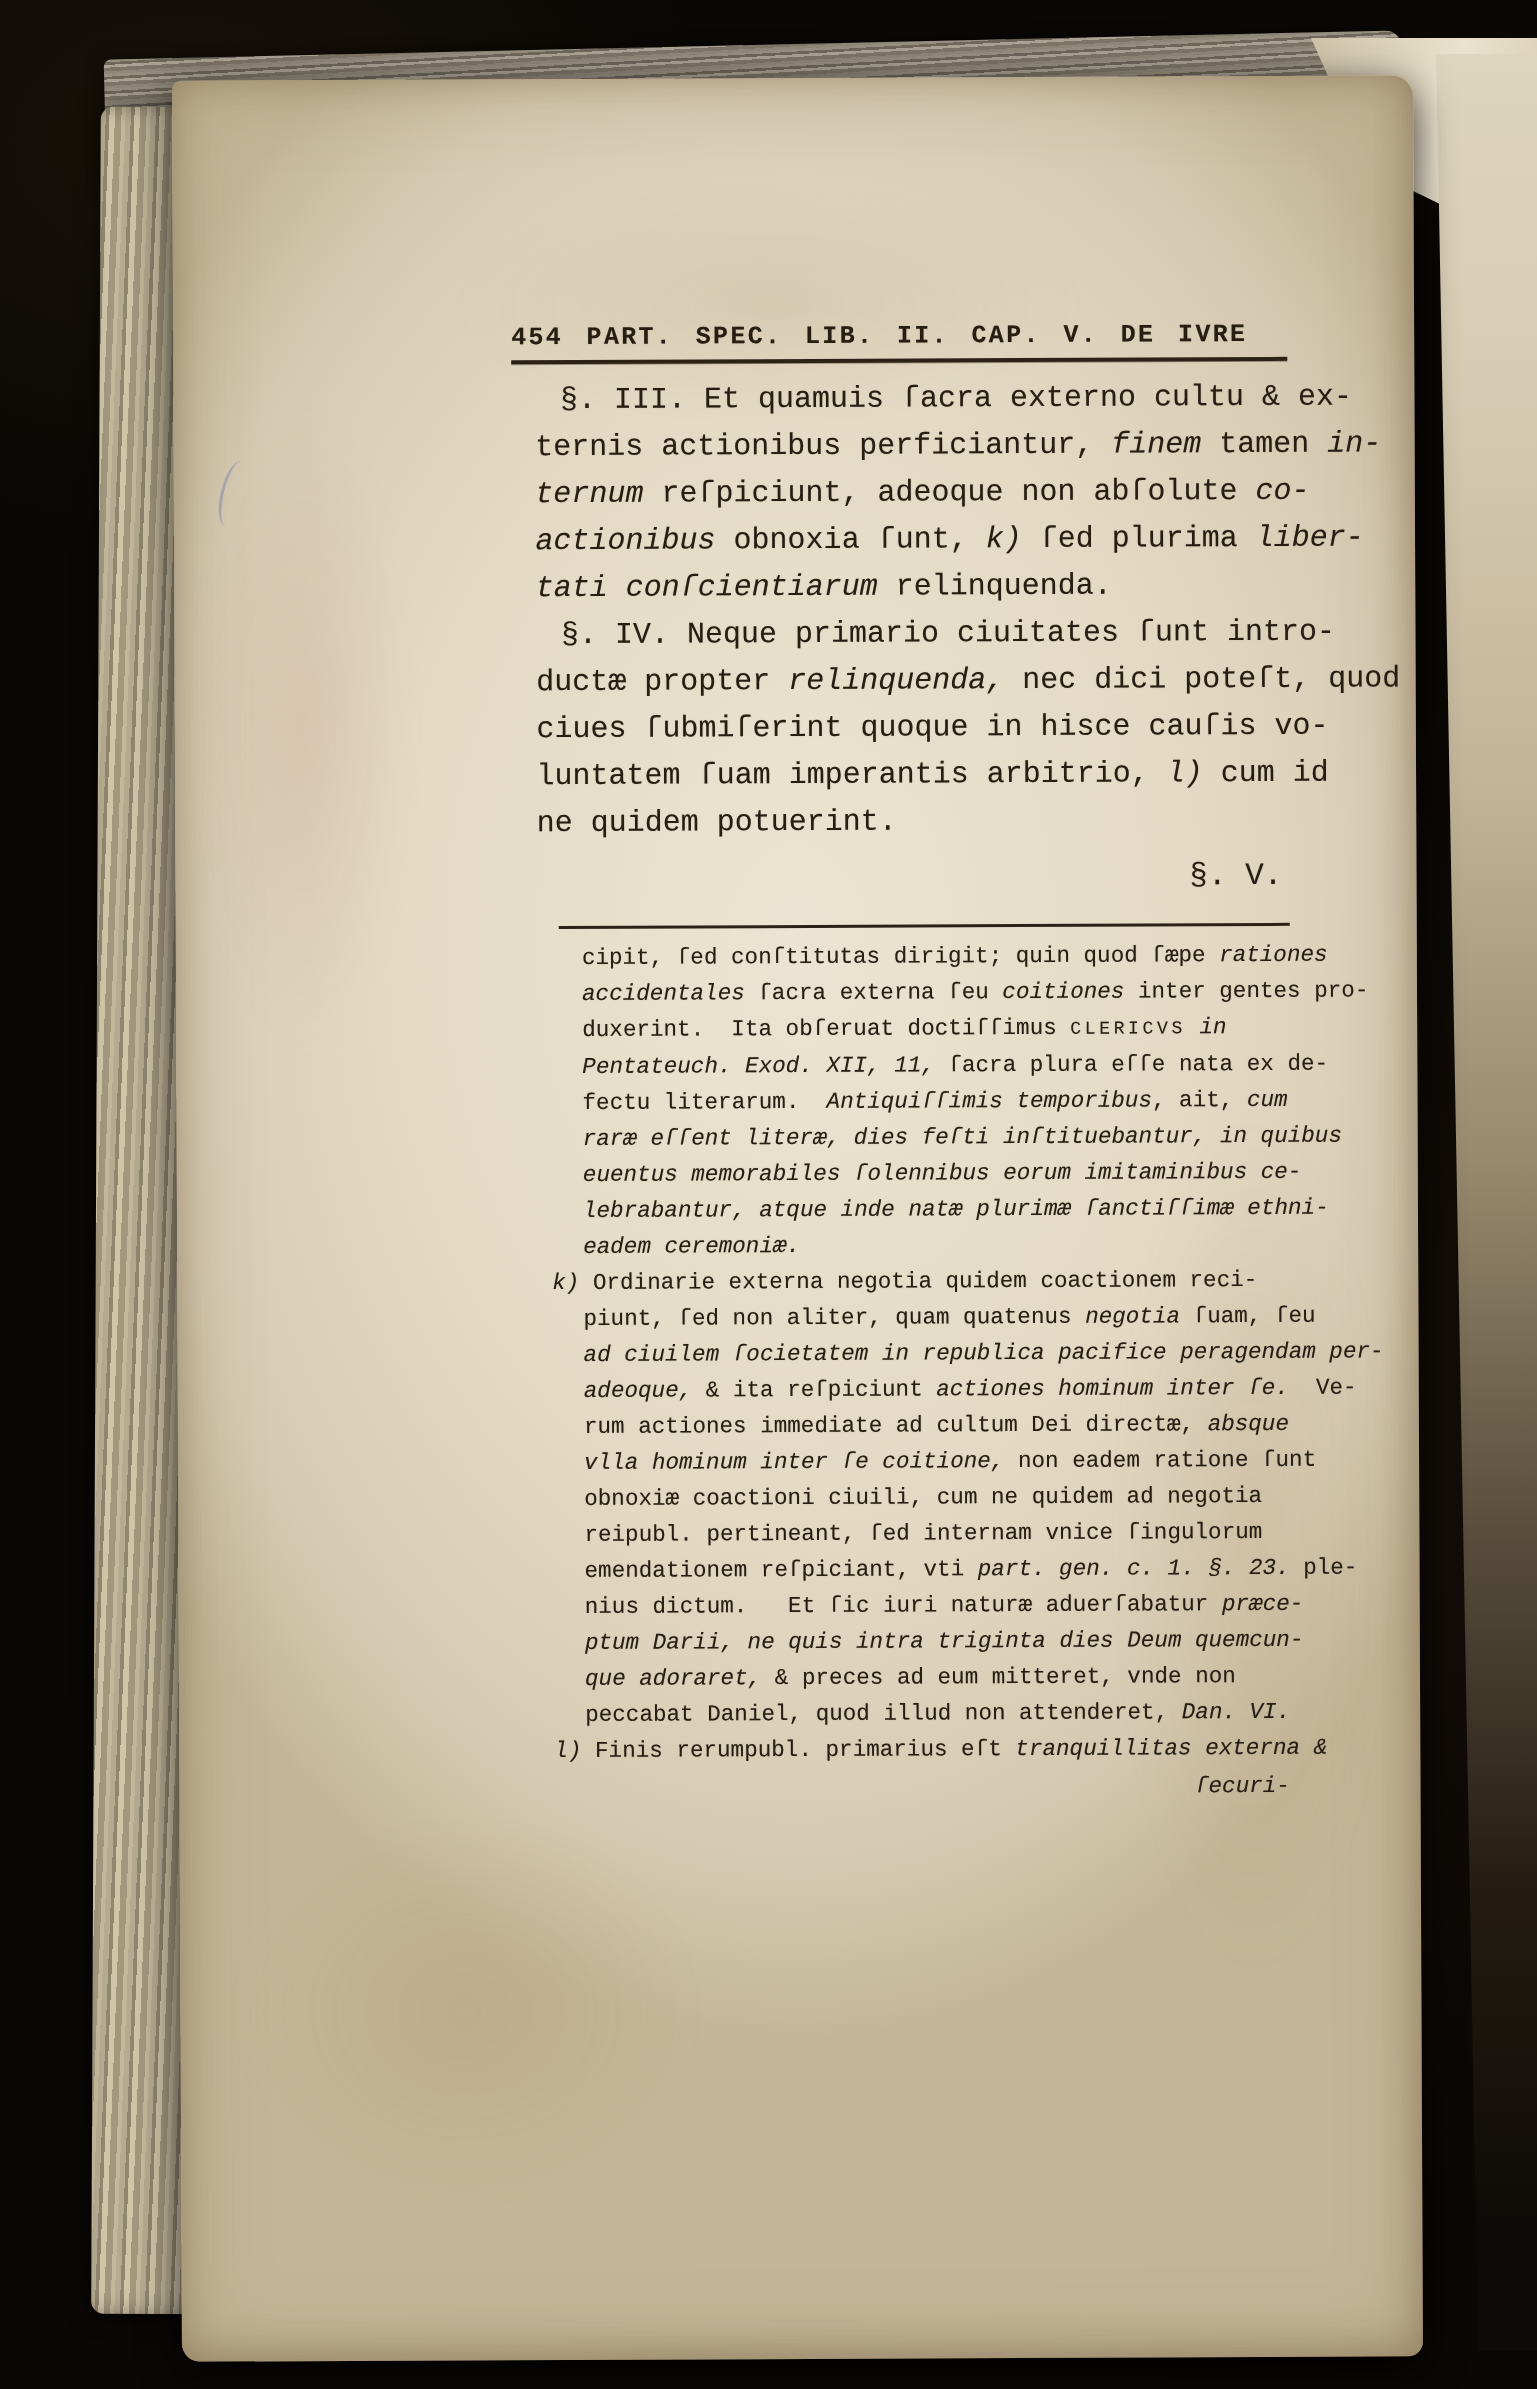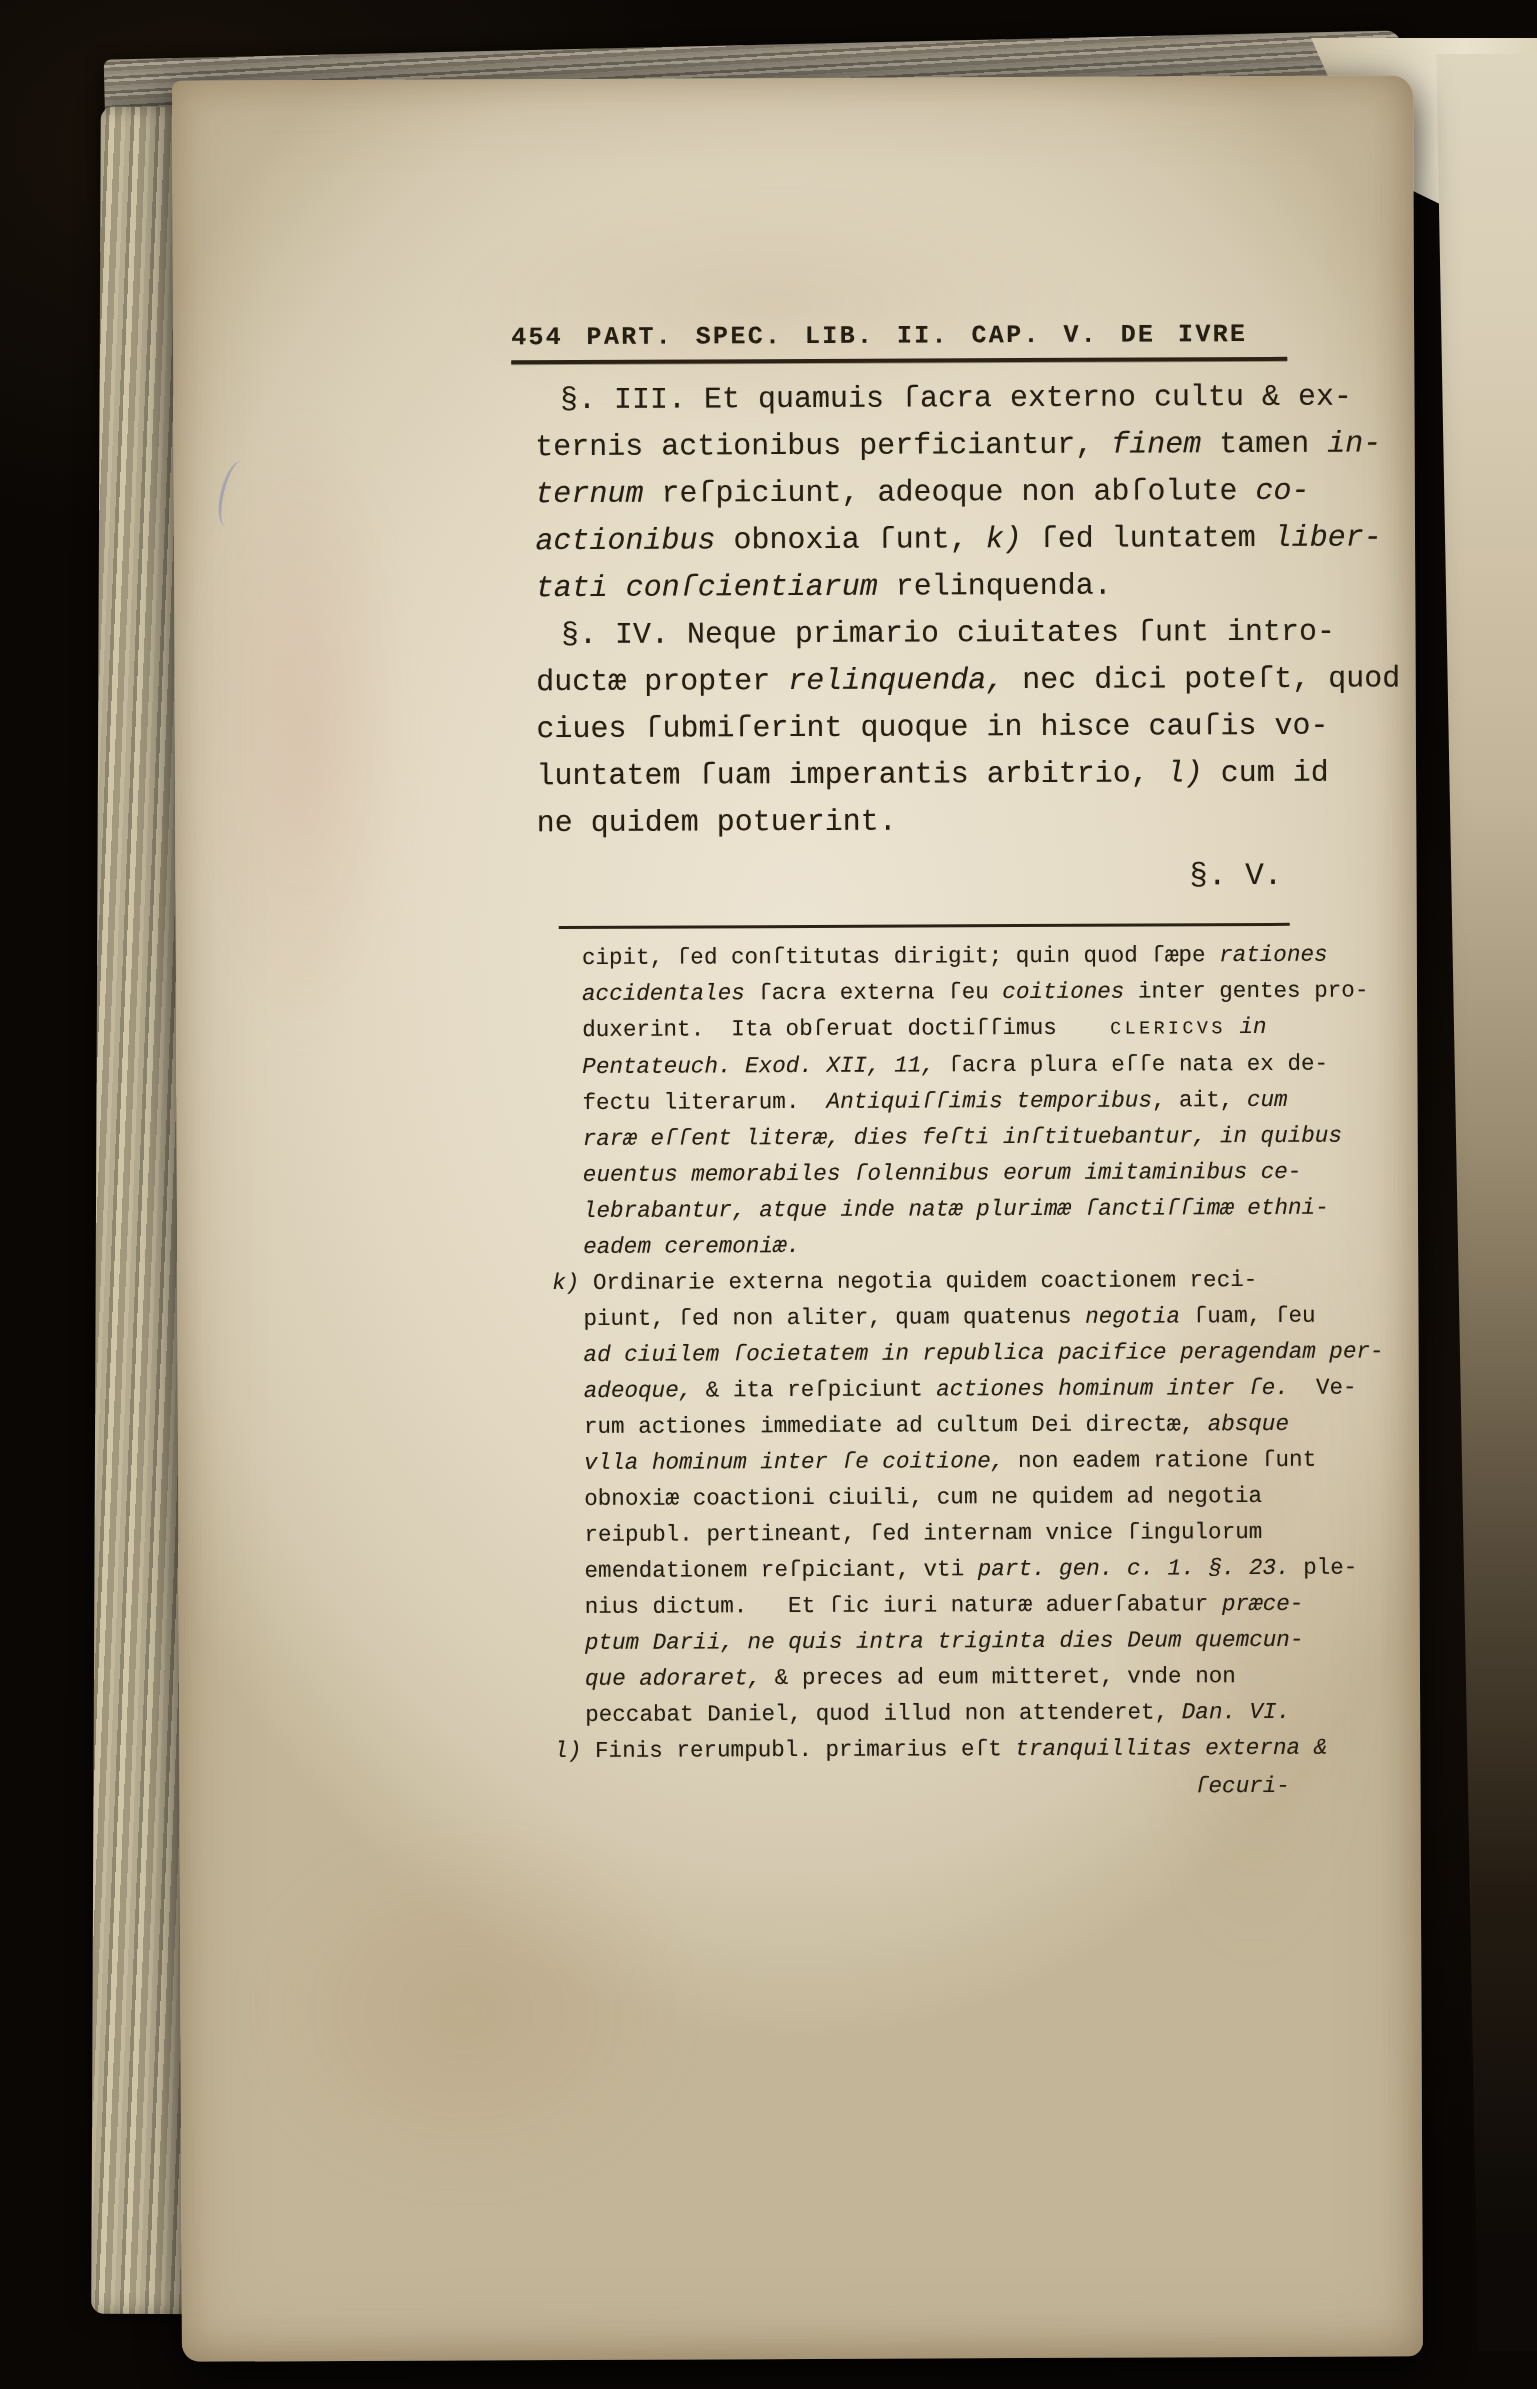--- a/index.html
+++ b/index.html
@@ -69,21 +69,21 @@
   .rule-header{height:3.6px;margin-top:6.3px;width:100%;box-shadow:0 0.9px 0 rgba(43,33,21,.4);}
   .rule-foot{height:2.7px;margin-top:29px;margin-left:45px;width:731px;}
   .body-text{margin-top:12.7px;font-size:30px;line-height:47px;padding-left:23.5px;}
   .body-text + .body-text{margin-top:0;}
   .next-section{margin-top:14.5px;font-size:31px;text-align:right;padding-right:7.2px;line-height:36px;}
   .footnotes{margin-top:11px;margin-left:68px;width:708px;font-size:22.6px;line-height:36px;}
   .ln{white-space:pre;}
   .ln.ind{padding-left:25px;}
   .ln.out{margin-left:-31px;}
   .sg-i{font-style:italic;}
-  .sg-sc{font-size:.8em;letter-spacing:3.6px;margin-left:40px;}
+  .sg-sc{font-size:.8em;letter-spacing:3.6px;}
   .catchword{text-align:right;font-style:italic;padding-right:3.6px;margin-top:1.8px;}
 </style>
 </head>
 <body>
 
 <div id="viewport">
 
   <div class="stack-top"></div>
   <div class="stack-left"></div>
   <div class="corner-curl"></div>
@@ -102,21 +102,21 @@
         <span>454</span>
         <span>PART. SPEC. LIB. II. CAP. V. DE IVRE</span>
       </div>
 
       <div class="rule rule-header"></div>
 
       <div class="body-text">
           <div class="ln ind"><span>§. III. Et quamuis ſacra externo cultu &amp; ex-</span></div>
           <div class="ln"><span>ternis actionibus perficiantur, </span><span class="sg-i">finem</span><span> tamen </span><span class="sg-i">in-</span></div>
           <div class="ln"><span class="sg-i">ternum</span><span> reſpiciunt, adeoque non abſolute </span><span class="sg-i">co-</span></div>
-          <div class="ln"><span class="sg-i">actionibus</span><span> obnoxia ſunt, </span><span class="sg-i">k)</span><span> ſed luntatem </span><span class="sg-i">liber-</span></div>
+          <div class="ln"><span class="sg-i">actionibus</span><span> obnoxia ſunt, </span><span class="sg-i">k)</span><span> ſed plurima </span><span class="sg-i">liber-</span></div>
           <div class="ln"><span class="sg-i">tati conſcientiarum</span><span> relinquenda.</span></div>
         </div>
 
       <div class="body-text">
           <div class="ln ind"><span>§. IV. Neque primario ciuitates ſunt intro-</span></div>
           <div class="ln"><span>ductæ propter </span><span class="sg-i">relinquenda,</span><span> nec dici poteſt, quod</span></div>
           <div class="ln"><span>ciues ſubmiſerint quoque in hisce cauſis vo-</span></div>
           <div class="ln"><span>luntatem ſuam imperantis arbitrio, </span><span class="sg-i">l)</span><span> cum id</span></div>
           <div class="ln"><span>ne quidem potuerint.</span></div>
         </div>

